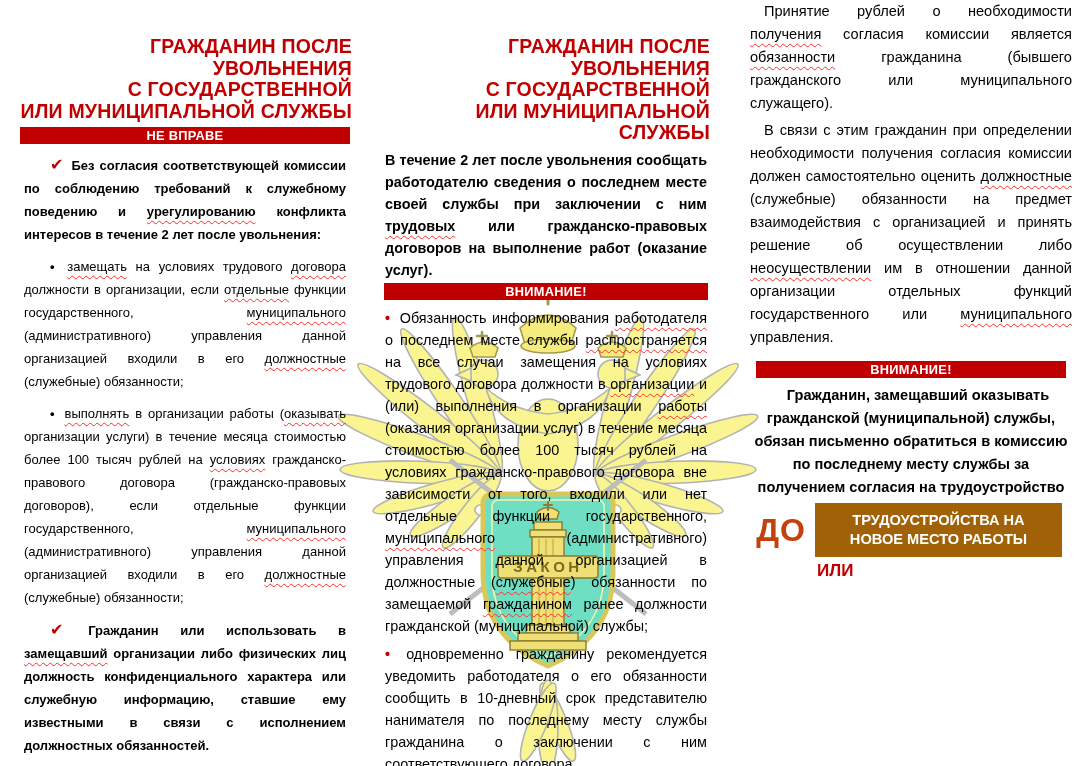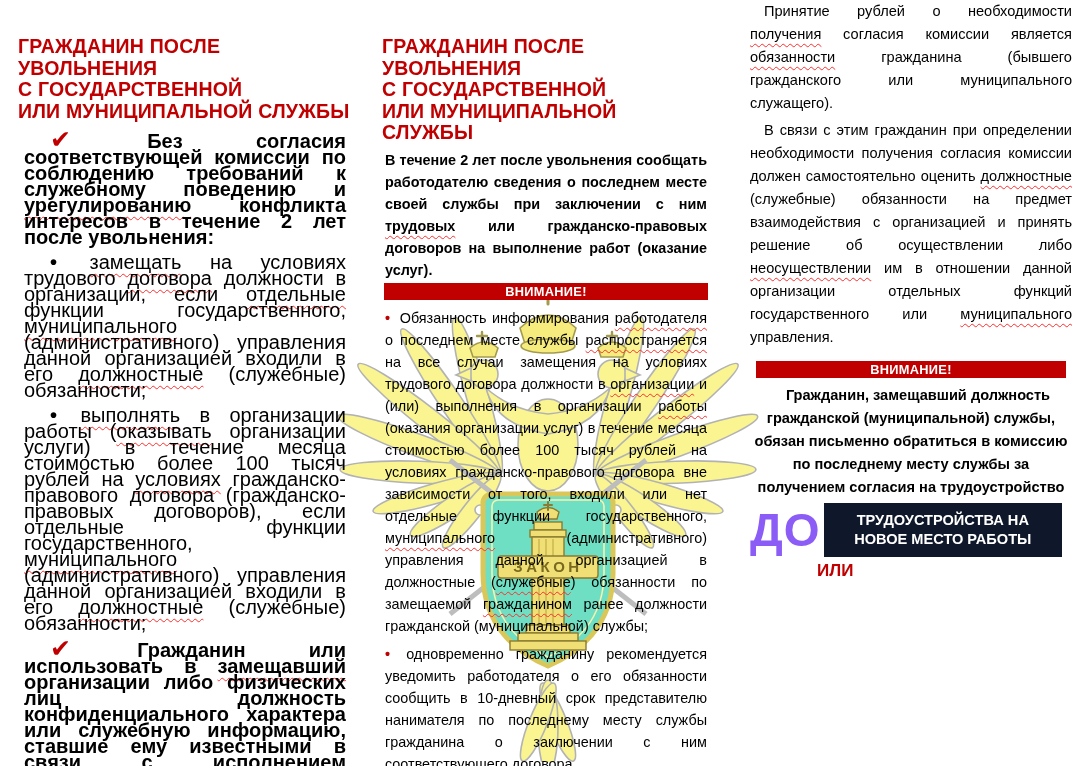--- a/index.html
+++ b/index.html
@@ -8,32 +8,32 @@
     font-family:"Liberation Sans","DejaVu Sans",sans-serif;color:#000;
     -webkit-font-smoothing:antialiased;
   }
   .emblem{position:absolute;left:334px;top:270px;width:430px;height:492px;z-index:0;}
   .col{position:absolute;top:0;bottom:0;z-index:1;}
   .col-left{left:16px;width:338px;}
   .col-mid{left:380px;width:332px;}
   .col-right{left:746px;width:330px;}
 
   .title{
-    color:#C00000;font-weight:bold;text-align:left;white-space:pre-line;
+    color:#C00000;font-weight:bold;text-align:right;white-space:pre-line;
     font-size:19.5px;line-height:21.5px;margin:36px 2px 5px;letter-spacing:.2px;
   }
   .col-right .title{font-size:19px;margin-top:32px;}
 
   .banner{
     background:#C00000;color:#ffffff;font-weight:bold;text-align:center;
     font-size:12.8px;line-height:17px;height:17px;margin:0 4px 7px;letter-spacing:.3px;
   }
   .col-right .banner{margin:12px 10px 6px;}
 
-  .para{margin:9px 8px 3px;font-size:20px;line-height:16px;text-align:justify;text-justify:inter-word;hyphens:none;}
+  .para{margin:9px 8px 3px;font-size:13px;line-height:23px;text-align:justify;text-justify:inter-word;hyphens:none;}
   .col-mid .para{margin:0 5px 2px;font-size:14.4px;line-height:22px;}
   .col-right .para{margin:0 4px 4px;font-size:14.6px;line-height:23px;text-indent:14px;}
   .para.bold{font-weight:bold;}
   .para.check-indent{text-indent:26px;}
   .col-mid .para.gap-top{margin-top:6px;}
 
   .note-center{
     font-weight:bold;text-align:center;font-size:14.6px;line-height:21px;
     margin:2px 6px 4px;text-indent:0;
   }
@@ -41,25 +41,25 @@
   span[data-mark="check"]{color:#C00000;font-weight:bold;font-size:1.25em;letter-spacing:3px;}
   span[data-mark="bullet-black"]{font-weight:bold;letter-spacing:2px;}
   span[data-mark="bullet-red"]{color:#C00000;font-weight:bold;letter-spacing:2px;}
   span[data-mark="sp"]{
     text-decoration-line:underline;text-decoration-style:wavy;
     text-decoration-color:#ff2d2d;text-decoration-thickness:1px;text-underline-offset:4px;
   }
 
   .do-row{display:flex;align-items:center;margin:2px 14px 0 4px;}
   .do-word{
-    color:#8b5cf6;font-weight:bold;font-size:46px;line-height:44px;
+    color:#c2410c;font-weight:bold;font-size:32px;line-height:44px;
     flex:0 0 62px;text-align:center;letter-spacing:1px;
   }
   .do-box{
-    flex:1;background:#0f172a;color:#fff;font-weight:bold;font-size:14.6px;
+    flex:1;background:#a16207;color:#fff;font-weight:bold;font-size:14.6px;
     line-height:19px;text-align:center;padding:8px 10px;margin-left:3px;
   }
   .or-word{color:#C00000;font-weight:bold;font-size:17px;line-height:22px;margin:3px 0 3px 71px;}
 </style>
 </head>
 <body>
 
 <div class="page">
 
   <svg class="emblem" viewBox="0 0 430 492" aria-hidden="true">
@@ -149,20 +149,21 @@
       <rect x="164" y="286" width="100" height="22" rx="3"></rect>
       <text x="214" y="302" text-anchor="middle" font-size="15" font-weight="bold" font-family="Liberation Sans, DejaVu Sans, sans-serif" letter-spacing="3.5" fill="#7a6a20" stroke="none">ЗАКОН</text>
     </g>
   </svg>
 
   <div class="col col-left">
     <h1 class="title">ГРАЖДАНИН ПОСЛЕ
 УВОЛЬНЕНИЯ
 С ГОСУДАРСТВЕННОЙ
 ИЛИ МУНИЦИПАЛЬНОЙ СЛУЖБЫ</h1>
+    <div class="banner">НЕ ВПРАВЕ</div>
     <p class="para bold check-indent"><span data-mark="check">✔</span><span> Без согласия соответствующей комиссии по соблюдению требований к служебному поведению и </span><span data-mark="sp">урегулированию</span><span> конфликта интересов в течение 2 лет после увольнения:</span></p>
     <p class="para check-indent"><span data-mark="bullet-black">• </span><span data-mark="sp">замещать</span><span> на условиях трудового </span><span data-mark="sp">договора</span><span> должности в организации, если </span><span data-mark="sp">отдельные</span><span> функции государственного, </span><span data-mark="sp">муниципального</span><span> (административного) управления данной организацией входили в его </span><span data-mark="sp">должностные</span><span> (служебные) обязанности;</span></p>
     <p class="para check-indent"><span data-mark="bullet-black">• </span><span data-mark="sp">выполнять</span><span> в организации работы (</span><span data-mark="sp">оказывать</span><span> организации услуги) в течение месяца стоимостью более 100 тысяч рублей на </span><span data-mark="sp">условиях</span><span> гражданско-правового договора (гражданско-правовых договоров), если отдельные функции государственного, </span><span data-mark="sp">муниципального</span><span> (административного) управления данной организацией входили в его </span><span data-mark="sp">должностные</span><span> (служебные) обязанности;</span></p>
     <p class="para bold check-indent"><span data-mark="check">✔</span><span> Гражданин или использовать в </span><span data-mark="sp">замещавший</span><span> организации либо физических лиц должность конфиденциального характера или служебную информацию, ставшие ему известными в связи с исполнением должностных обязанностей.</span></p>
   </div>
 
   <div class="col col-mid">
     <h1 class="title">ГРАЖДАНИН ПОСЛЕ
 УВОЛЬНЕНИЯ
 С ГОСУДАРСТВЕННОЙ
@@ -170,21 +171,21 @@
     <p class="para bold"><span>В течение 2 лет после увольнения сообщать работодателю сведения о последнем месте своей службы при заключении с ним </span><span data-mark="sp">трудовых</span><span> или гражданско-правовых договоров на выполнение работ (оказание услуг).</span></p>
     <div class="banner gap-top">ВНИМАНИЕ!</div>
     <p class="para"><span data-mark="bullet-red">• </span><span>Обязанность информирования </span><span data-mark="sp">работодателя</span><span> о последнем месте службы </span><span data-mark="sp">распространяется</span><span> на все случаи замещения на условиях трудового договора должности в </span><span data-mark="sp">организации</span><span> и (или) выполнения в организации </span><span data-mark="sp">работы</span><span> (оказания организации услуг) в течение месяца стоимостью более 100 тысяч рублей на условиях гражданско-правового договора вне зависимости от того, входили или нет отдельные функции государственного, </span><span data-mark="sp">муниципального</span><span> (административного) управления данной организацией в должностные (</span><span data-mark="sp">служебные</span><span>) обязанности по замещаемой </span><span data-mark="sp">гражданином</span><span> ранее должности гражданской (муниципальной) службы;</span></p>
     <p class="para gap-top"><span data-mark="bullet-red">• </span><span>одновременно гражданину рекомендуется уведомить работодателя о его обязанности сообщить в 10-дневный срок представителю нанимателя по последнему месту службы гражданина о заключении с ним соответствующего договора.</span></p>
   </div>
 
   <div class="col col-right">
     <p class="para"><span>Принятие рублей о необходимости </span><span data-mark="sp">получения</span><span> согласия комиссии является </span><span data-mark="sp">обязанности</span><span> гражданина (бывшего гражданского или муниципального служащего).</span></p>
     <p class="para"><span>В связи с этим гражданин при определении необходимости получения согласия комиссии должен самостоятельно оценить </span><span data-mark="sp">должностные</span><span> (служебные) обязанности на предмет взаимодействия с организацией и принять решение об осуществлении либо </span><span data-mark="sp">неосуществлении</span><span> им в отношении данной организации отдельных функций государственного или </span><span data-mark="sp">муниципального</span><span> управления.</span></p>
     <div class="banner">ВНИМАНИЕ!</div>
-    <p class="para note-center">Гражданин, замещавший должность гражданской (муниципальной) службы, обязан письменно обратиться в комиссию по последнему месту службы за получением согласия на трудоустройство</p>
+    <p class="para note-center">Гражданин, замещавший оказывать гражданской (муниципальной) службы, обязан письменно обратиться в комиссию по последнему месту службы за получением согласия на трудоустройство</p>
 
     <div class="do-row">
       <span class="do-word">ДО</span>
       <span class="do-box">ТРУДОУСТРОЙСТВА НА НОВОЕ МЕСТО РАБОТЫ</span>
     </div>
     <div class="or-word">ИЛИ</div>
 
   </div>
 
 </div>

